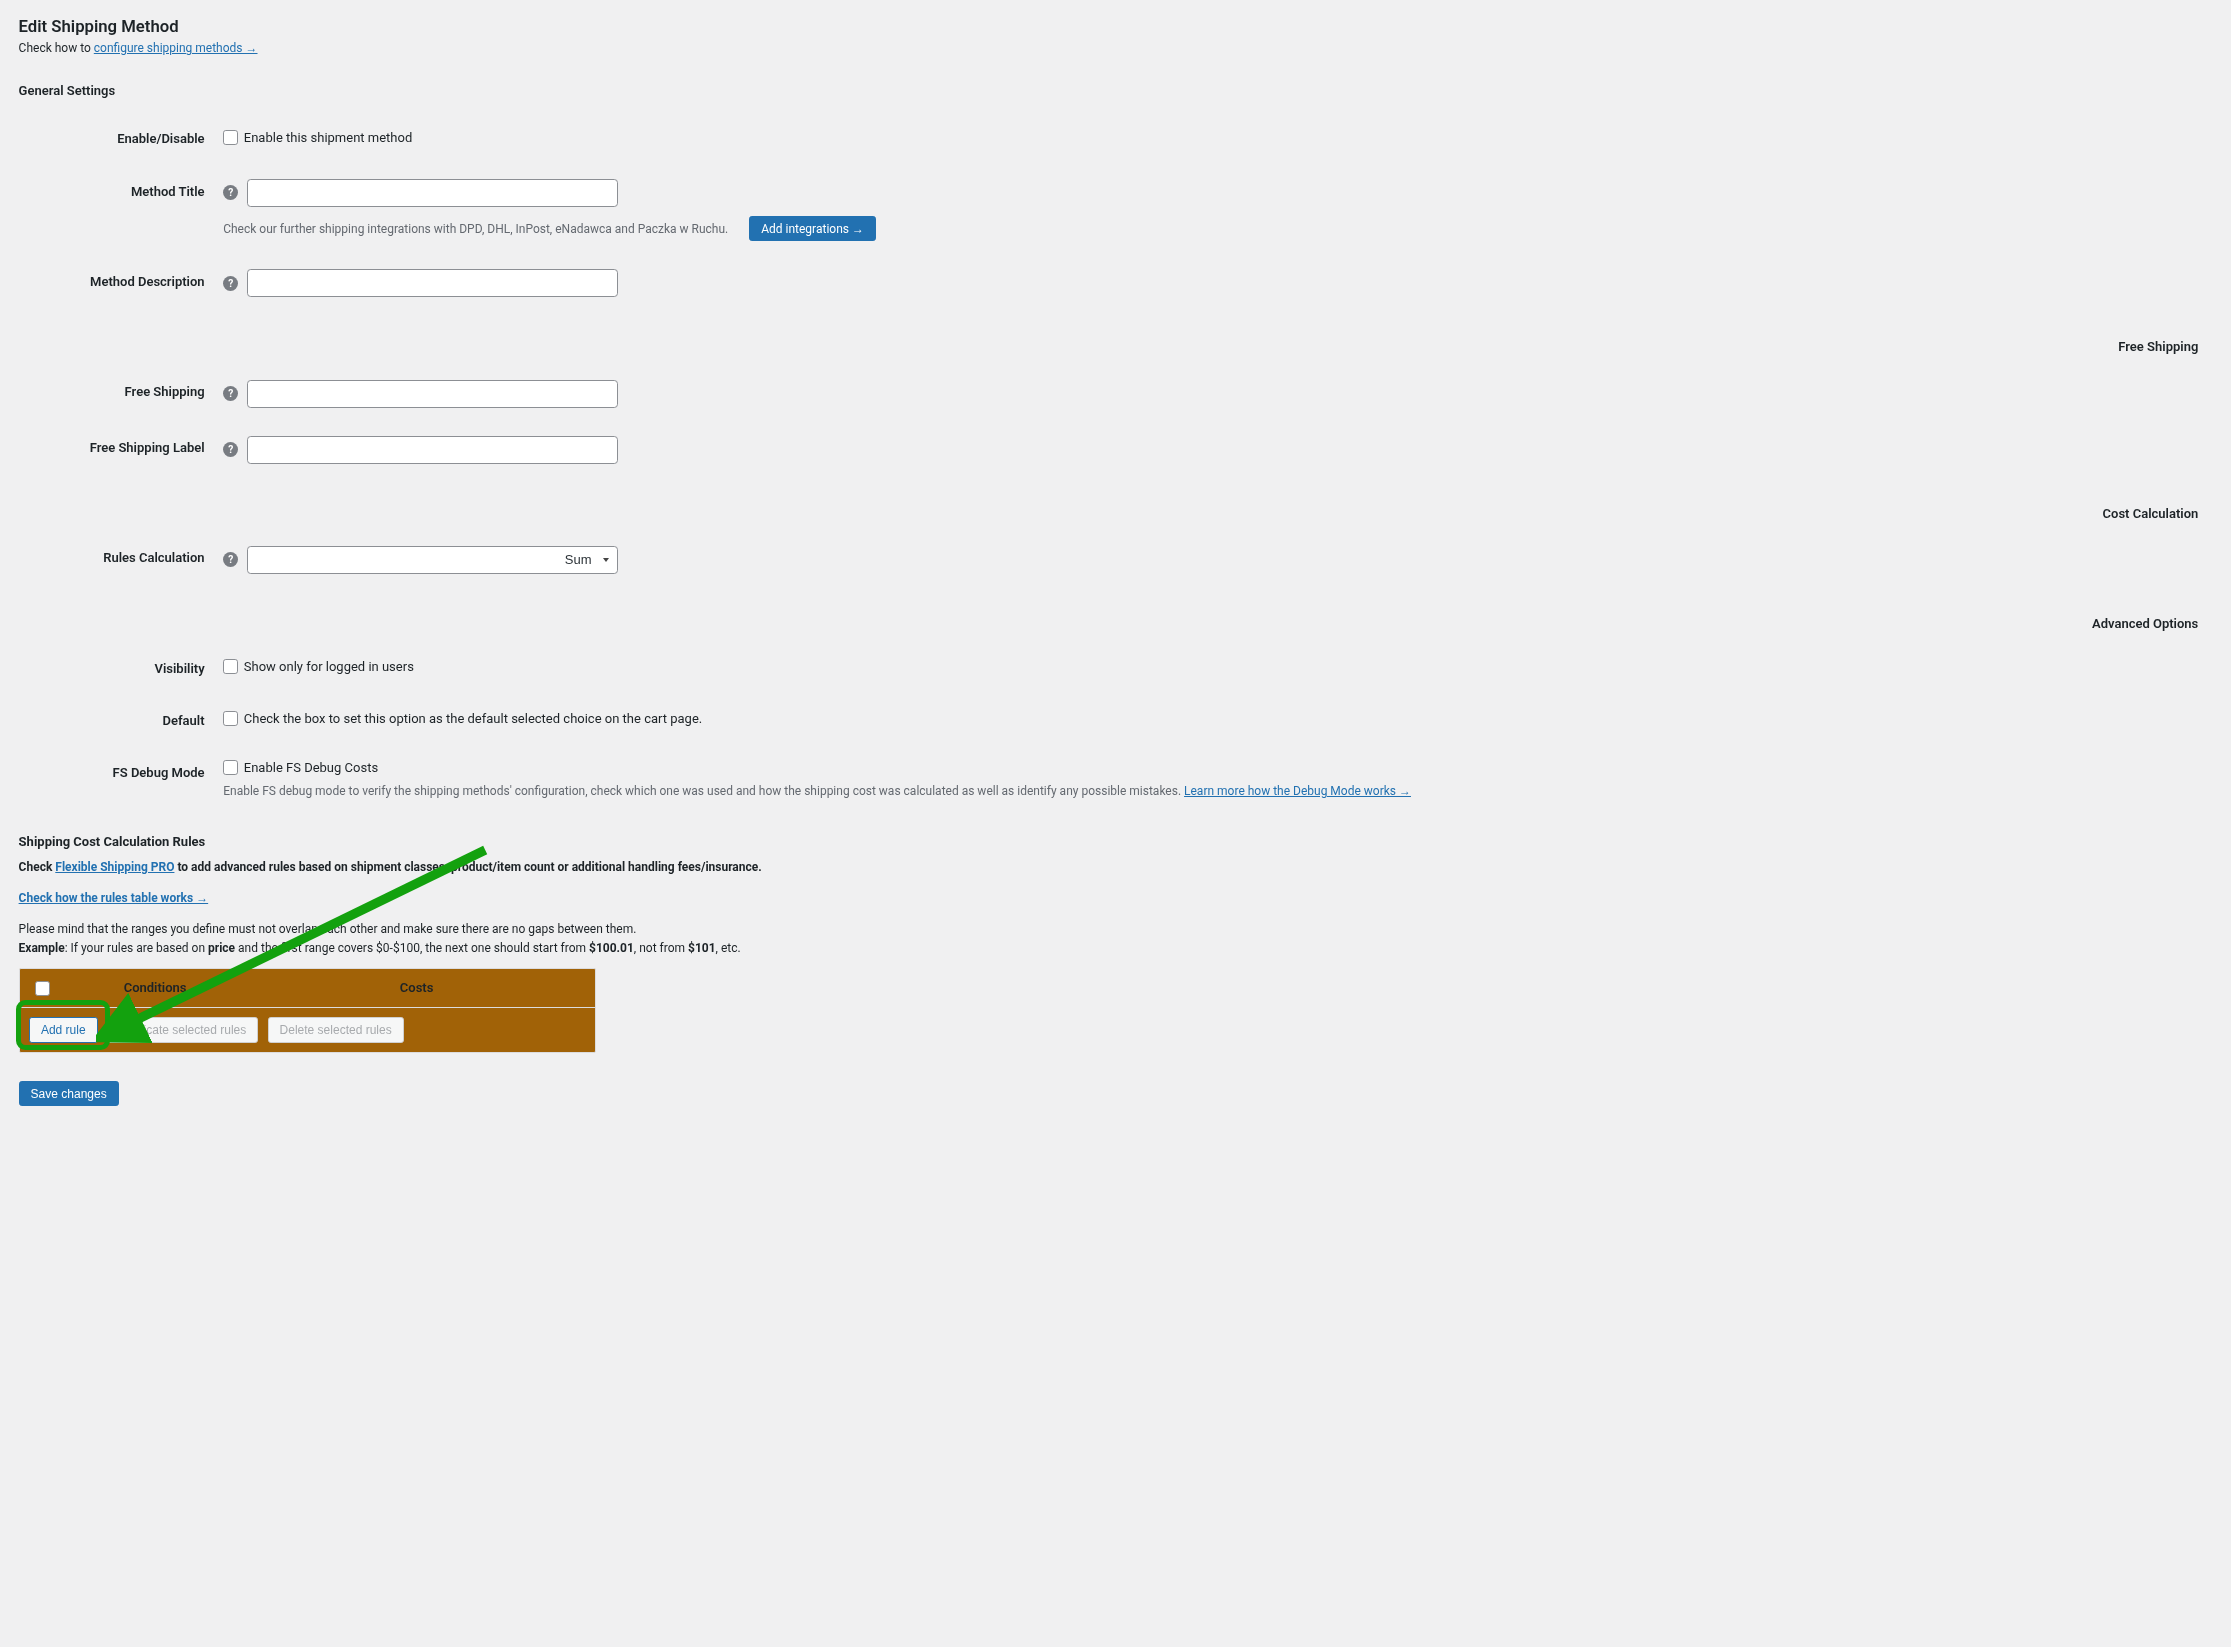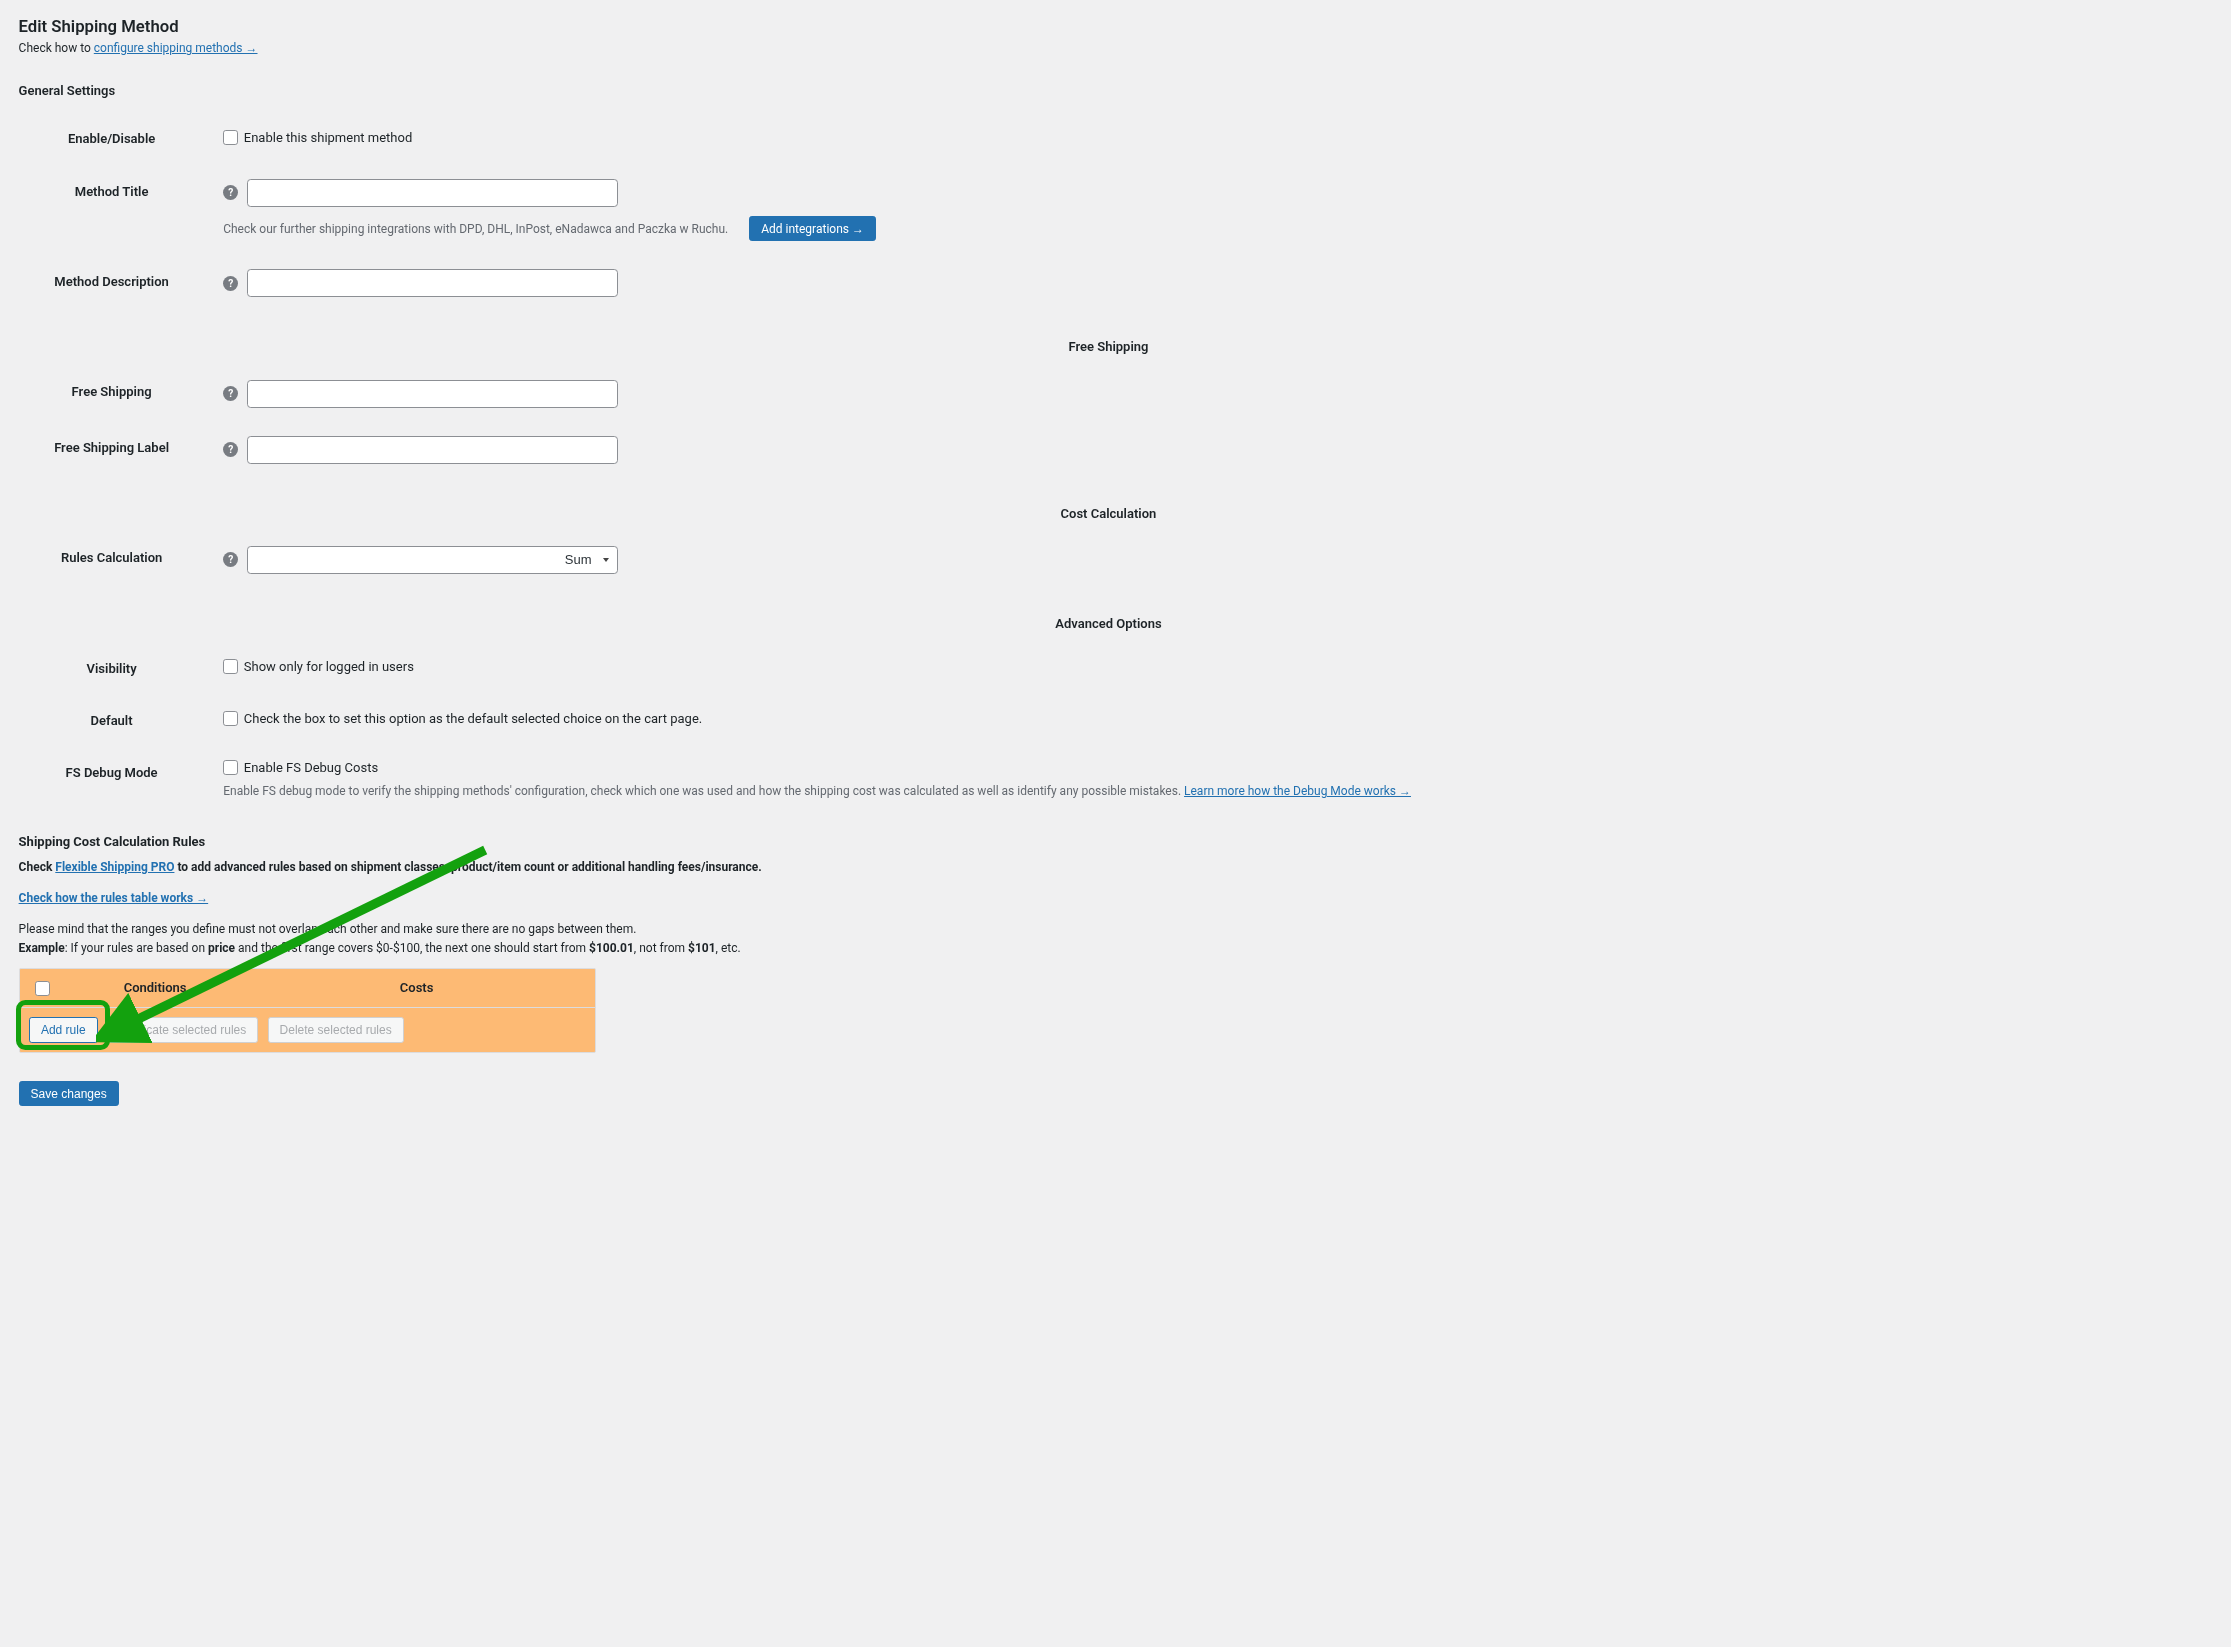--- a/index.html
+++ b/index.html
@@ -23,21 +23,21 @@
   h3 { font-size: 13px; padding: 22px 0 5.6px; }
   .sub { font-size: 12px; color: #1d2327; padding-bottom: 5.6px; }
   a { color: #2271b1; text-decoration: underline; }
 
   .form-table {
     border-collapse: collapse;
     width: 100%;
     margin-top: 9.3px;
   }
   .form-table tr > th {
-    text-align: center;
+    text-align: right;
     vertical-align: top;
     padding: 18.6px 9.3px 18.6px 0;
     width: 186px;
     font-weight: 600;
     color: #1d2327;
     font-size: 13px;
     margin-left: 24px;
   }
   .form-table tr > td {
     padding: 14px 9.3px;
@@ -150,21 +150,21 @@
     font-size: 12px;
     cursor: default;
   }
 
   
   .rules-section { margin-top: 22px; }
   .rules-section h3 { padding-top: 0; font-size: 13px; font-weight: 700; }
   .rules-section p { margin: 5.6px 0; font-size: 12px; }
   .rules-table {
     border: 0.9px solid #dcdcde;
-    background: #fdba74;
+    background: #a16207;
     border-radius: 1.9px;
     width: 575px;
     margin-top: 13px;
   }
   .rules-table .rt-head {
     display: grid;
     grid-template-columns: 52px 167px 1fr;
     border-bottom: 0.9px solid #dcdcde;
   }
   .rt-head > div {

